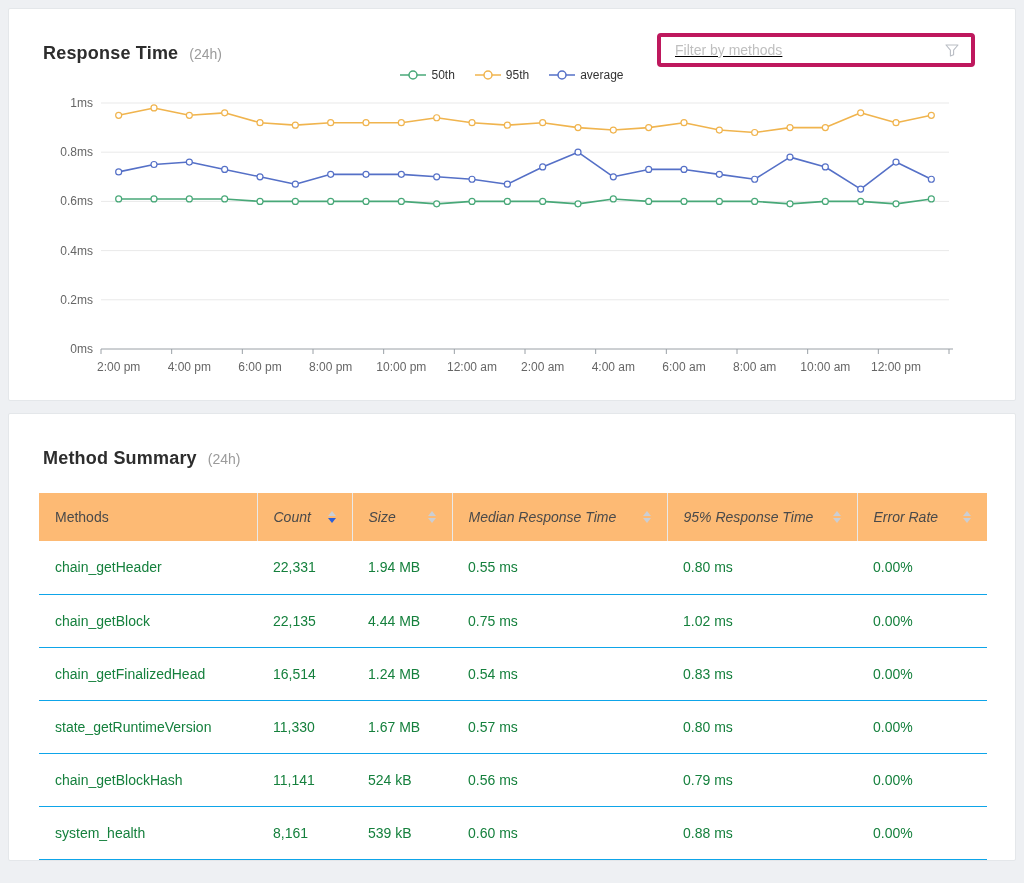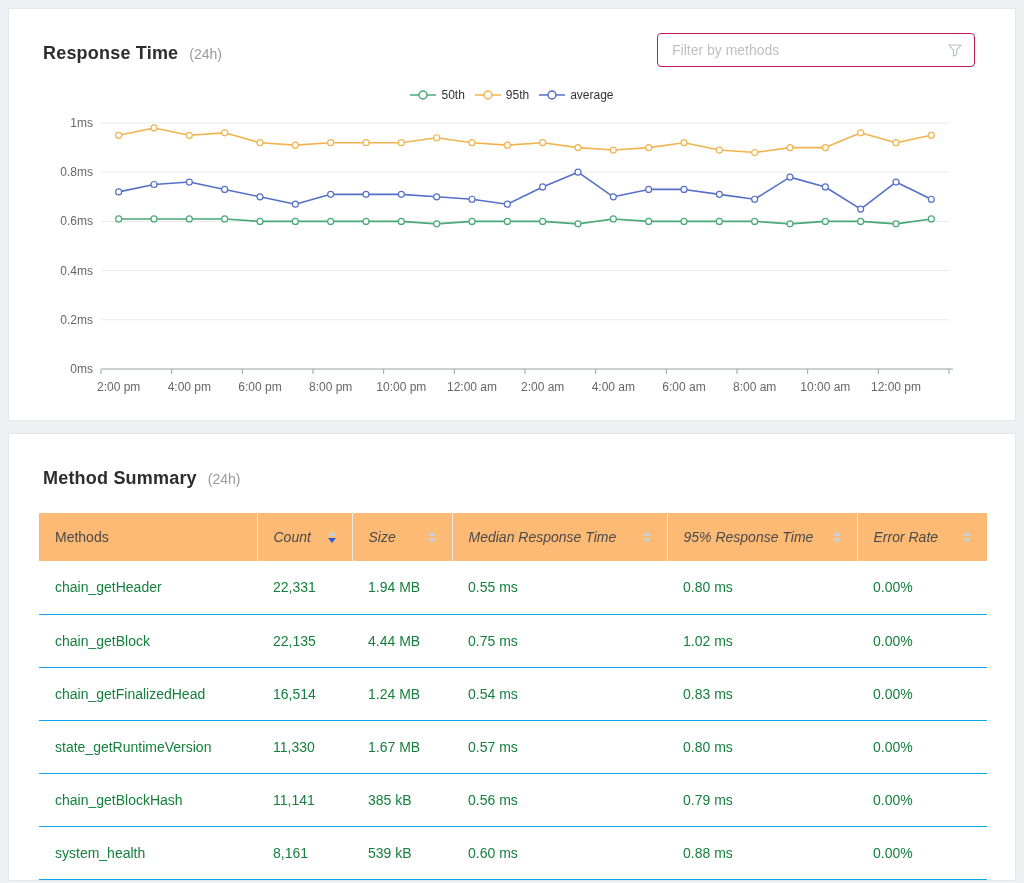--- a/index.html
+++ b/index.html
@@ -25,41 +25,41 @@
     align-items: flex-start;
     padding: 24px 40px 0 30px;
   }
   .title-wrap { display: flex; align-items: baseline; gap: 7px; padding-top: 6px; }
   .card-title { margin: 4px; font-size: 18px; font-weight: 600; color: #2d2d2d; letter-spacing: 0.2px; }
   .period { font-size: 14px; color: #9b9b9b; }
 
   .filter-box {
     width: 318px;
     height: 34px;
-    border: 1px solid #be185d;
+    border: 4px solid #be185d;
     border-radius: 4px;
     display: flex;
     align-items: center;
     padding: 11px 12px;
     background: #fff;
+    text-decoration: underline;
   }
   .filter-box input {
     border: none; outline: none; flex: 1;
     font-size: 14px; color: #555;
     font-family: "Liberation Sans", sans-serif;
   }
   .filter-box input::placeholder { color: #bfbfbf; }
   .filter-icon { display: flex; align-items: center; }
 
   .legend {
     display: flex;
     justify-content: center;
     align-items: center;
-    gap: 10px;
-    margin-top: 20px;
+    gap: 20px;
   }
   .legend-item {
     display: flex; align-items: center; gap: 5px;
     font-size: 12px; color: #333; cursor: pointer;
   }
 
   .chart-wrap { padding: 8px 30px 20px 30px; }
   .chart-wrap svg { display: block; }
   .chart-wrap text { font-family: "Liberation Sans", sans-serif; }
 
@@ -351,21 +351,21 @@
               <td>state_getRuntimeVersion</td>
               <td>11,330</td>
               <td>1.67 MB</td>
               <td>0.57 ms</td>
               <td>0.80 ms</td>
               <td>0.00%</td>
             </tr>
             <tr>
               <td>chain_getBlockHash</td>
               <td>11,141</td>
-              <td>385 kB</td>
+              <td>524 kB</td>
               <td>0.56 ms</td>
               <td>0.79 ms</td>
               <td>0.00%</td>
             </tr>
             <tr>
               <td>system_health</td>
               <td>8,161</td>
               <td>539 kB</td>
               <td>0.60 ms</td>
               <td>0.88 ms</td>

